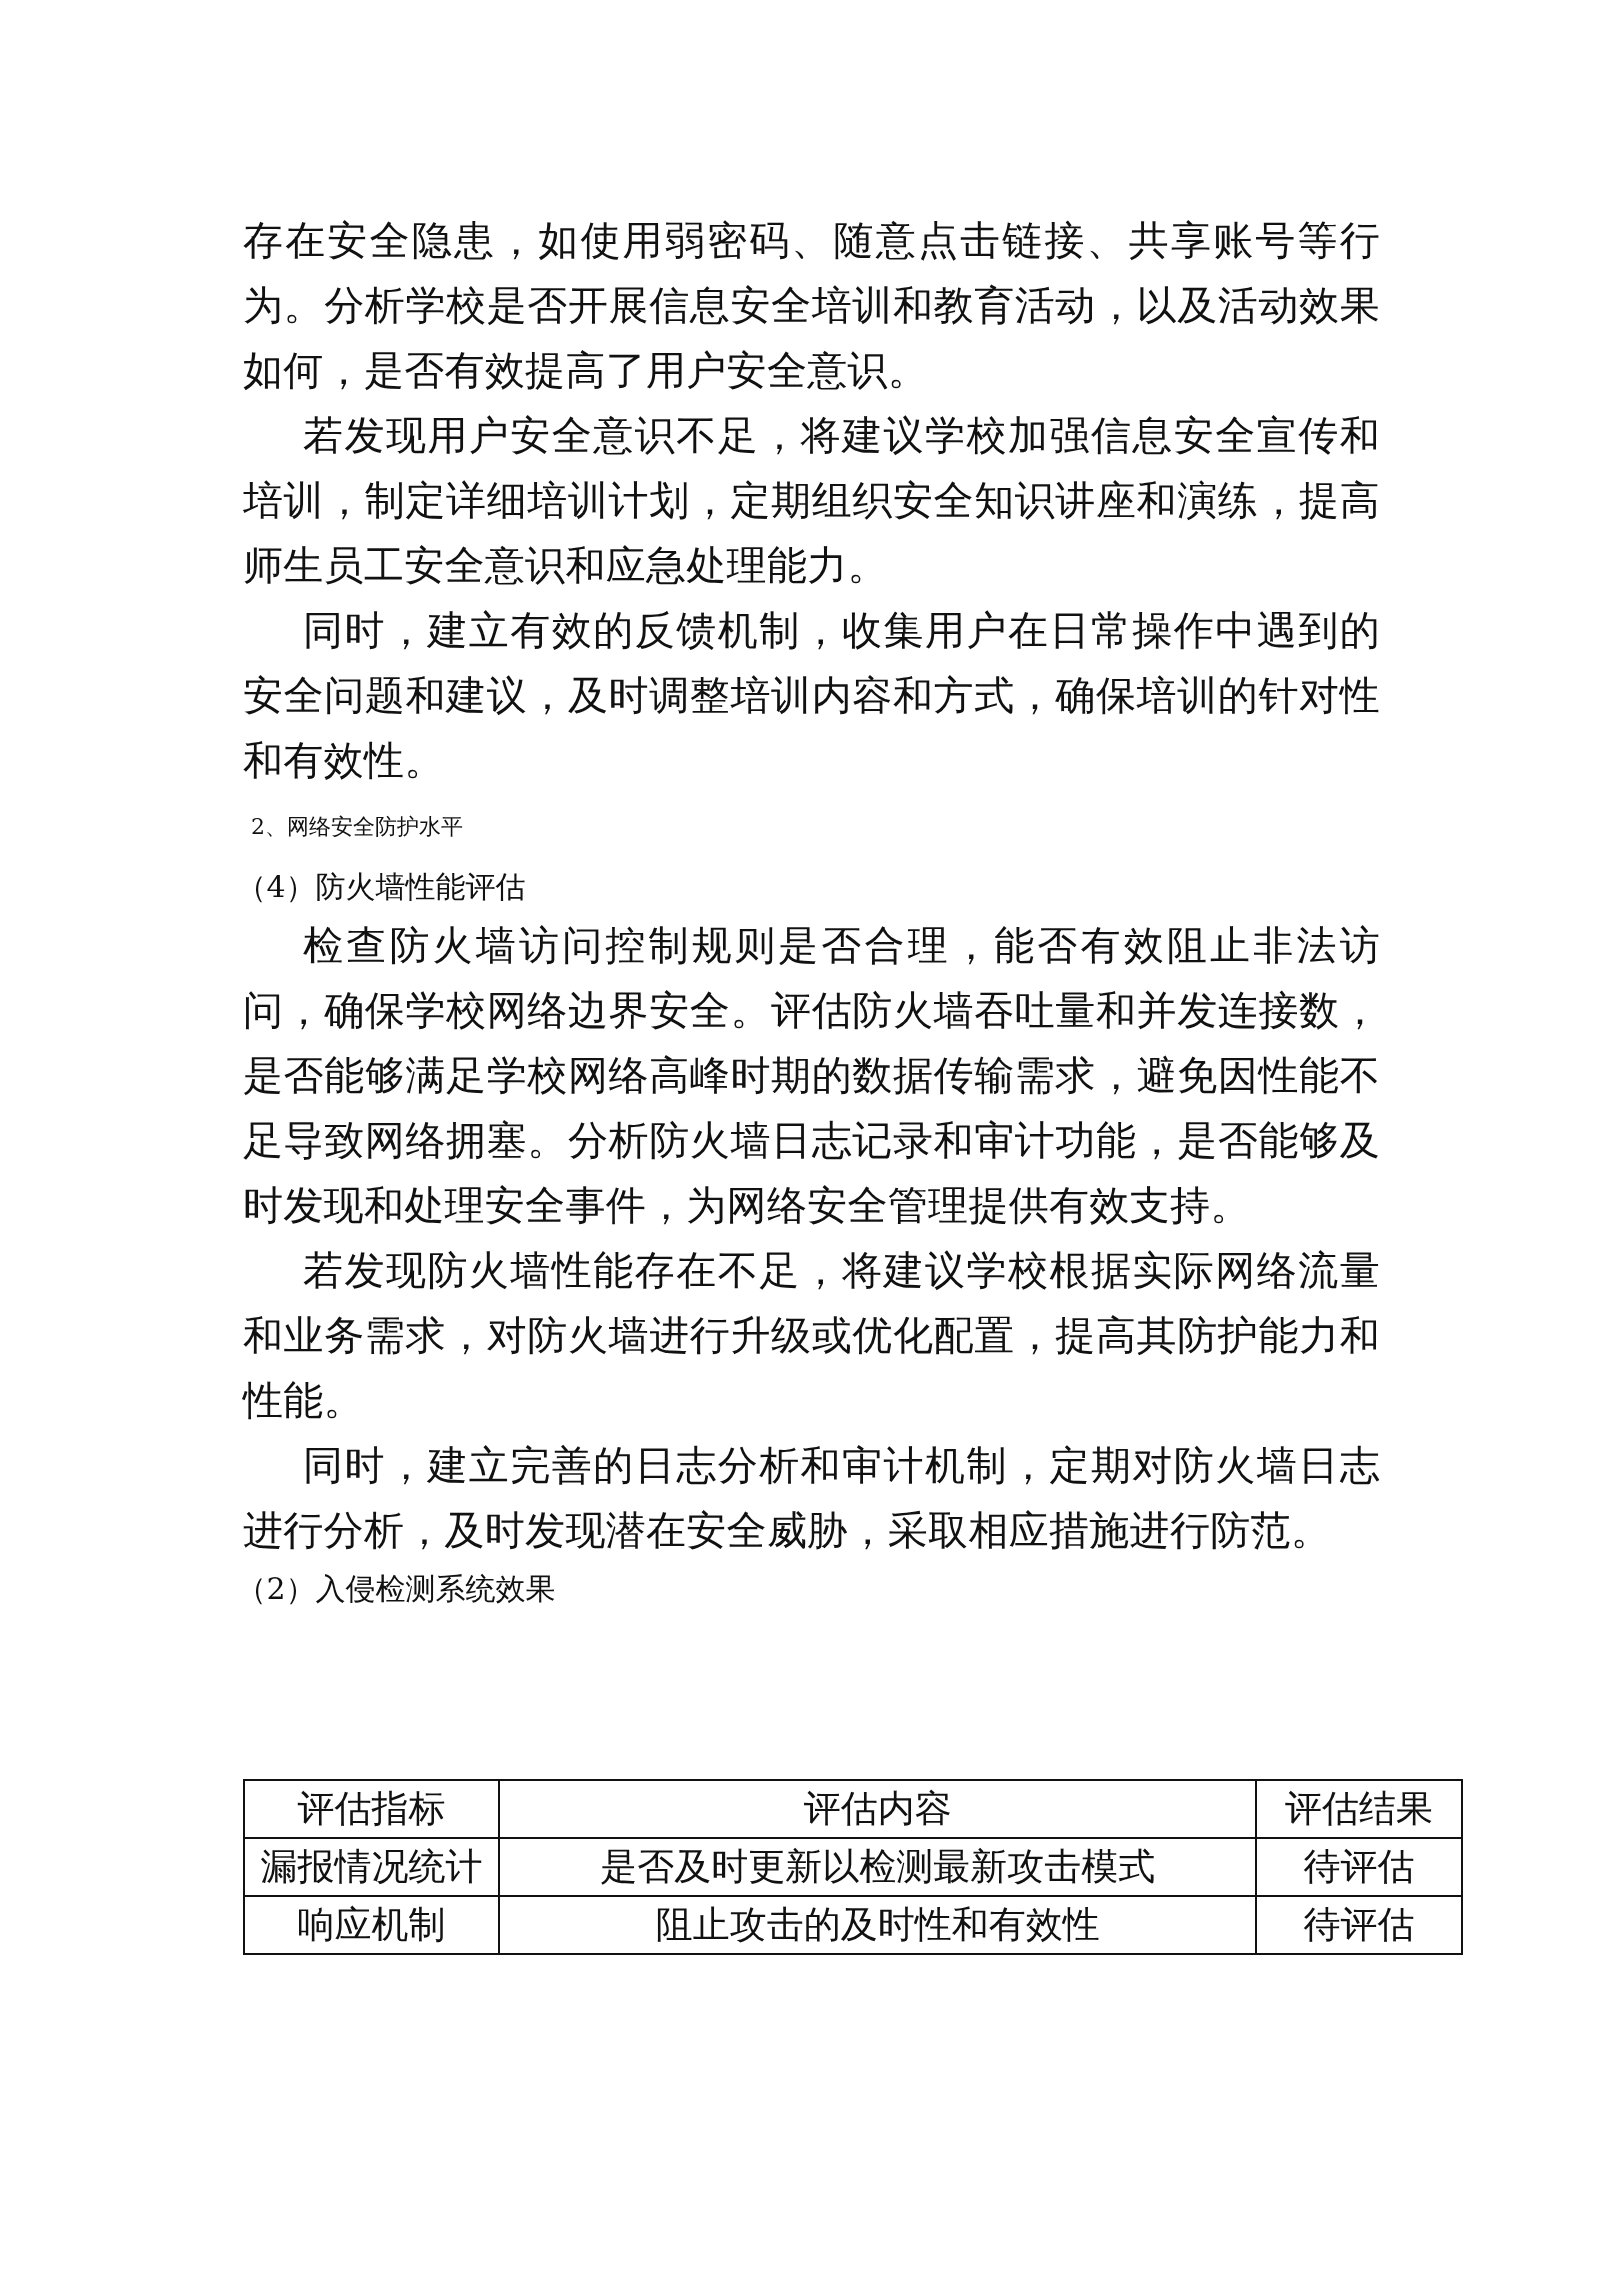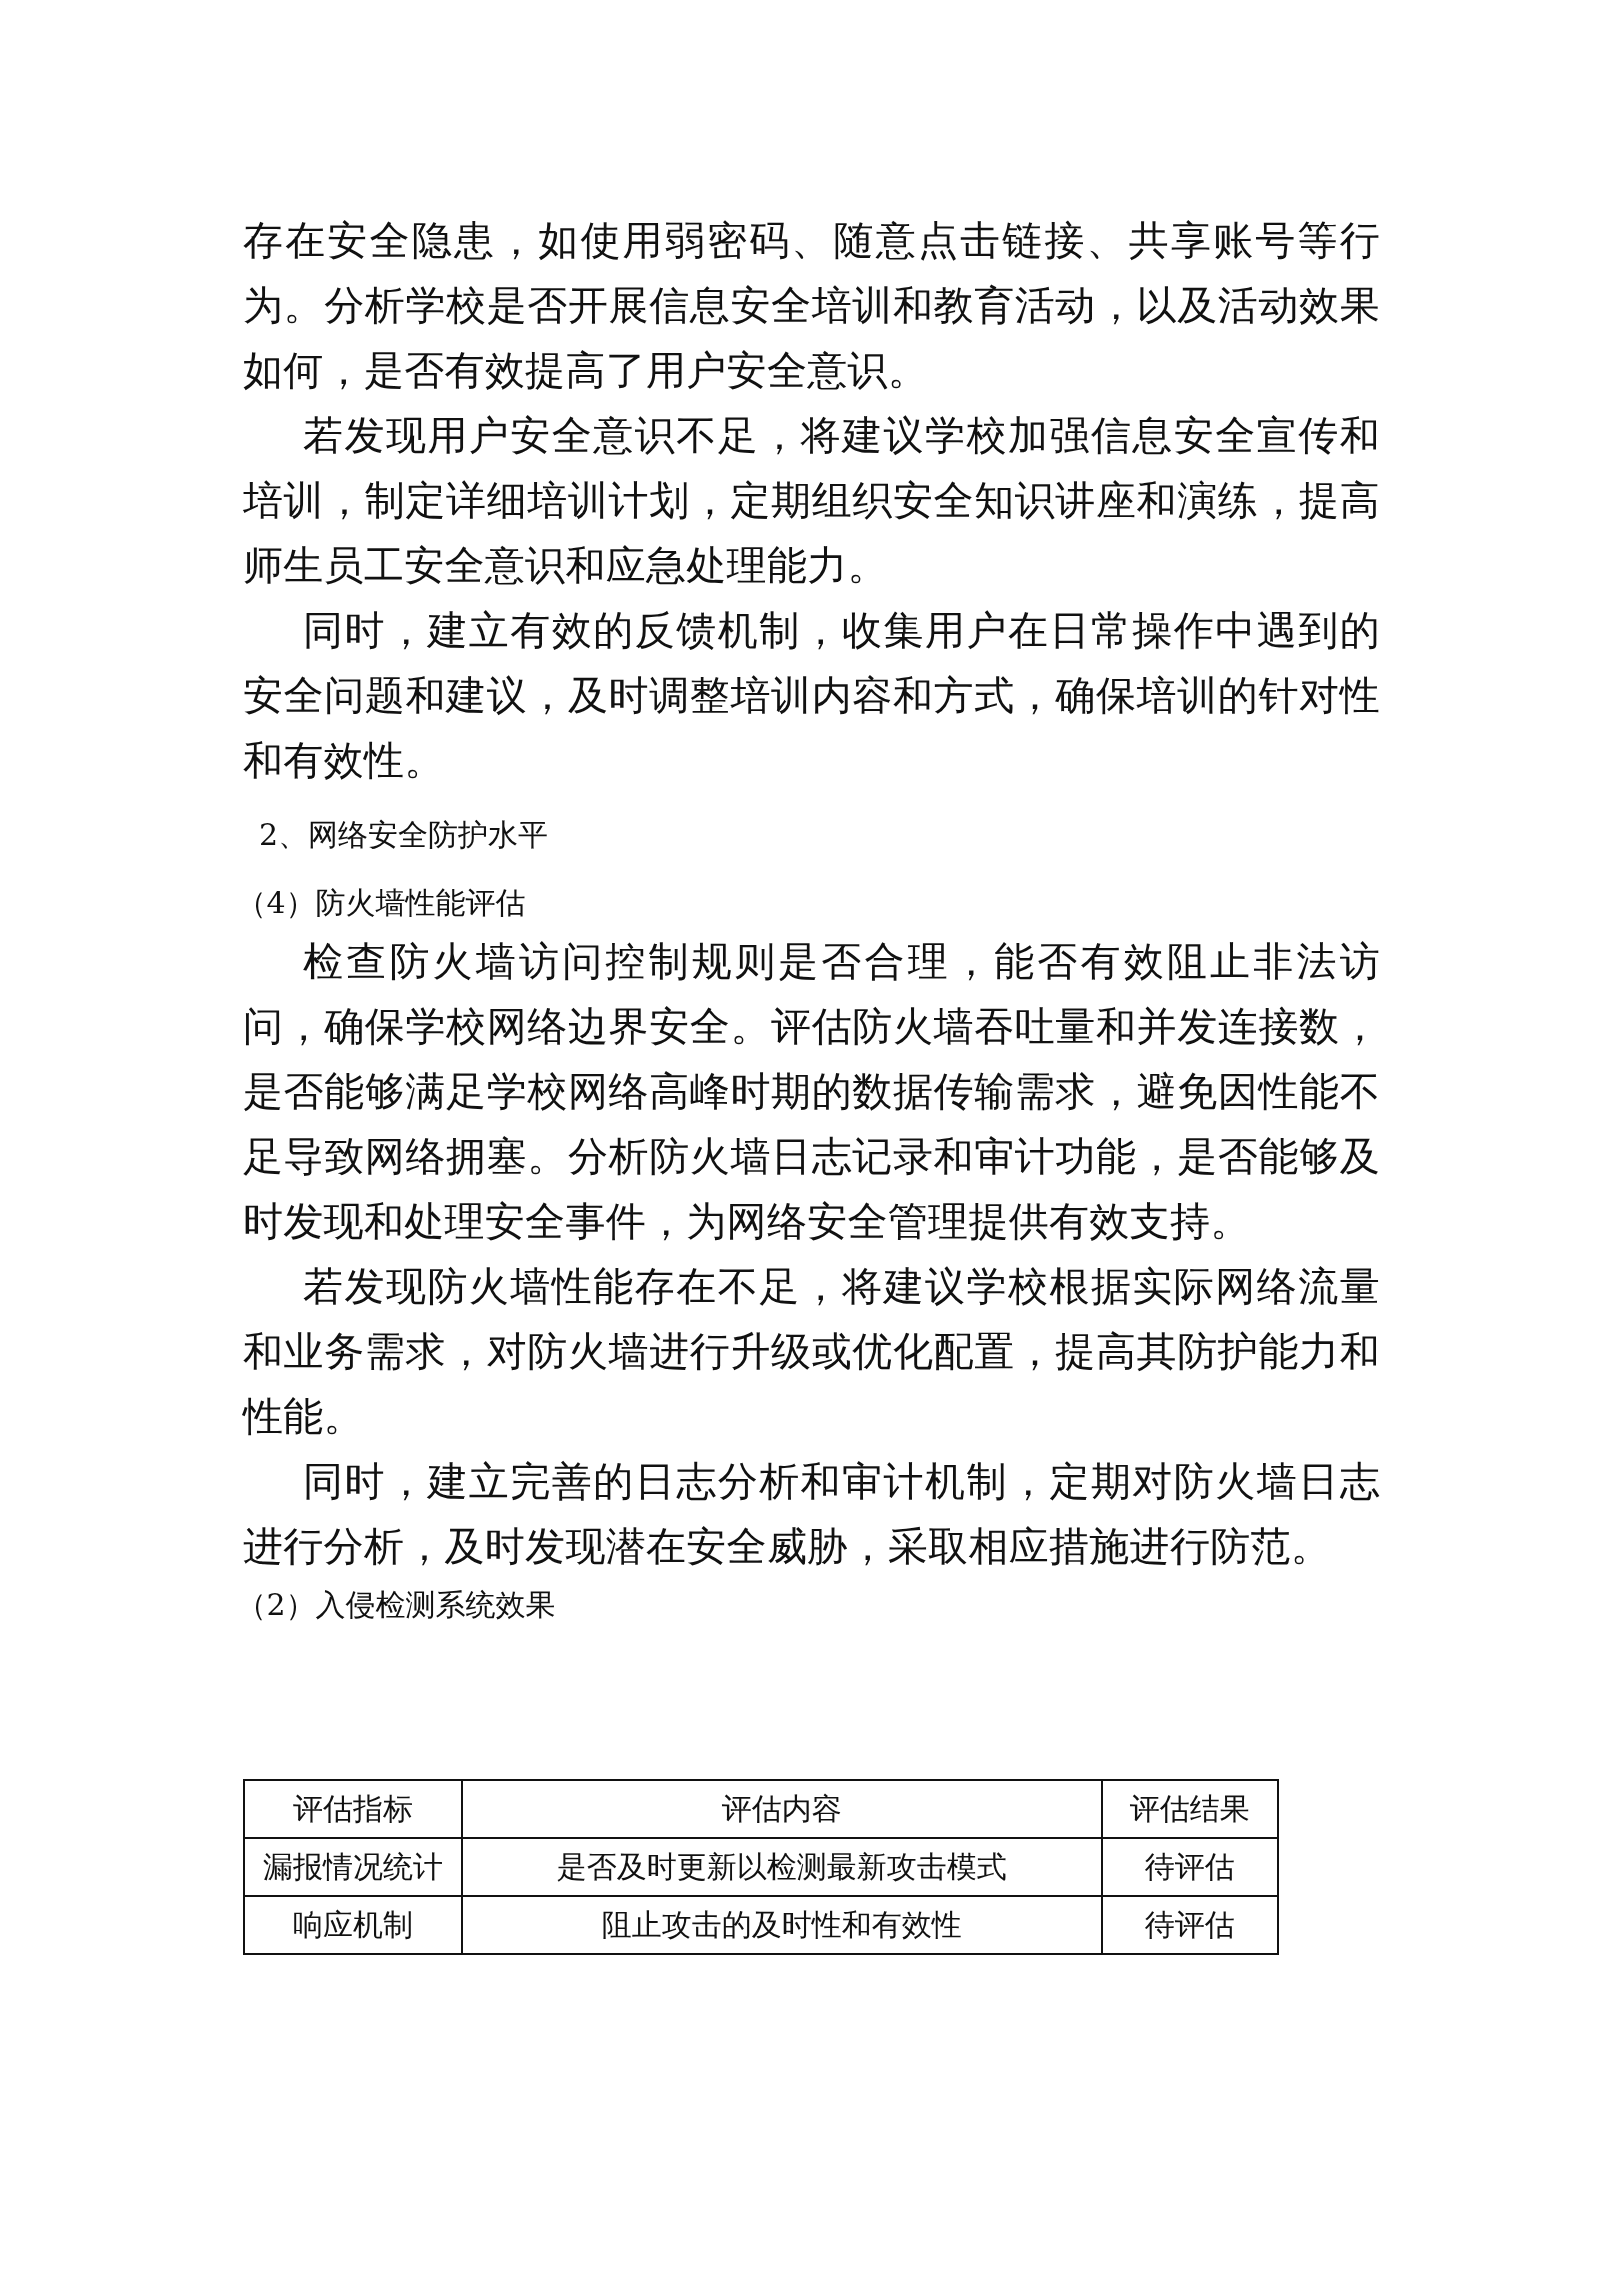--- a/index.html
+++ b/index.html
@@ -29,37 +29,37 @@
       text-justify: inter-character;
       letter-spacing: 0.3px;
     }
     .indent {
       text-indent: 60px;
     }
     .para + .para.indent {
       margin-top: 0;
     }
     .heading {
-      font-size: 30px;
+      font-size: 22px;
       line-height: 52px;
-      margin: 16px;
+      margin: 8px;
     }
     .subheading {
       font-size: 30px;
       line-height: 52px;
       margin: 0;
       margin-left: -6.5px;
     }
     table.eval {
       position: absolute;
       left: 243px;
       top: 1779px;
-      width: 1036px;
+      width: 1220px;
       border-collapse: collapse;
-      font-size: 30px;
+      font-size: 37px;
       font-family: "DejaVu Serif", "Liberation Serif", serif;
       padding-left: 25px;
     }
     table.eval td, table.eval th {
       border: 2px solid #111111;
       height: 56px;
       padding: 0;
       text-align: center;
       vertical-align: middle;
       font-weight: normal;

